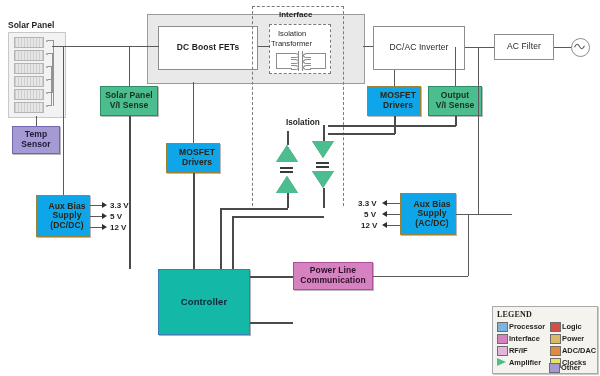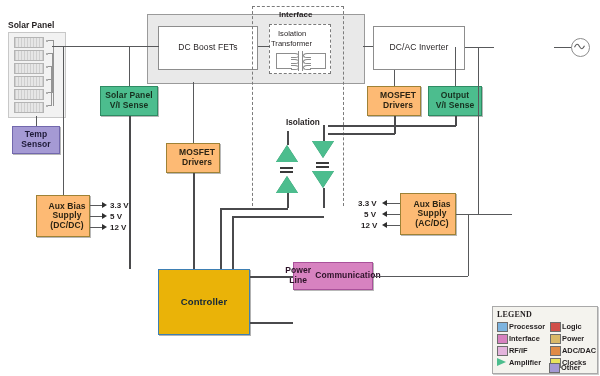--- a/index.html
+++ b/index.html
@@ -11,23 +11,23 @@
   
   .blk{position:absolute;box-sizing:border-box;display:flex;align-items:center;
        justify-content:center;text-align:center;line-height:1.12;
        font-weight:bold;font-size:8.5px;letter-spacing:.1px;
        border:1px solid #6e6e6e;}
   .blk span{display:block;padding:0 2px;}
 
   .plain{background:#ffffff;border:1px solid #8d8d8d;font-weight:normal;font-size:8.5px;}
   .green{background:#4cbd8e;border:1px solid #2e8b63;color:#17301f;
          box-shadow:1px 1px 0 rgba(0,0,0,.28);}
-  .tan{background:#fdba74;border:1px solid #9e8236;color:#2c2414;
+  .tan{background:#0ea5e9;border:1px solid #9e8236;color:#2c2414;
        box-shadow:1px 1px 0 rgba(0,0,0,.28);padding-left:8px;}
-  .blue{background:#eab308;border:1px solid #3e7fb3;color:#10253a;
+  .blue{background:#14b8a6;border:1px solid #3e7fb3;color:#10253a;
         box-shadow:1px 1px 0 rgba(0,0,0,.3);align-items:center;}
   .magenta{background:#d782c0;border:1px solid #a9519a;color:#2d1228;
            box-shadow:1px 1px 0 rgba(0,0,0,.28);}
   .pink{background:#e3b4dc;border:1px solid #b983b4;color:#2d1228;
         box-shadow:1px 1px 0 rgba(0,0,0,.28);}
   .violet{background:#a59ad4;border:1px solid #7268ad;color:#1e1a38;
           box-shadow:1px 1px 0 rgba(0,0,0,.28);}
   .greyshell{background:#e9e9e9;border:1px solid #9a9a9a;}
 
   
@@ -130,21 +130,21 @@
 
   <div class="blk violet" style="left:12px;top:126px;width:48px;height:28px;flex-direction:column">
     <span>Temp</span>
     <span>Sensor</span>
   </div>
   <div class="wv" style="left:36px;top:116px;height:10px"></div>
 
   <div class="wh" style="left:52px;top:46px;width:95px"></div>
 
   <div class="greyshell" style="position:absolute;left:147px;top:14px;width:216px;height:68px"></div>
-  <div class="blk plain" style="left:158px;top:26px;width:100px;height:44px;border:1px solid #8d8d8d;background:#fff;font-weight:normal">
+  <div class="blk plain" style="left:158px;top:26px;width:100px;height:44px;border:1px solid #8d8d8d;background:#fff;font-weight:bold">
     <span>DC Boost FETs</span>
   </div>
 
   <div class="dashv" style="left:252px;top:6px;height:200px"></div>
   <div class="dashv" style="left:343px;top:6px;height:200px"></div>
   <div class="wh" style="left:252px;top:6px;width:92px;background:none;border-top:1.2px dashed #7b7b7b;height:0"></div>
   <div class="lbl" style="left:279px;top:10px;font-size:8px;">Interface</div>
 
   <div class="dashbox" style="left:269px;top:24px;width:62px;height:50px;background:#fff">
     <div class="lbl reg" style="left:8px;top:4px;font-size:7.6px;font-weight:normal">Isolation</div>
@@ -169,20 +169,23 @@
   </div>
 
   <div class="wh" style="left:258px;top:46px;width:12px"></div>
   <div class="wh" style="left:363px;top:46px;width:12px"></div>
   <div class="wh" style="left:137px;top:46px;width:22px"></div>
 
   <div class="blk plain" style="left:373px;top:26px;width:92px;height:44px">
     <span>DC/AC Inverter</span>
   </div>
 
+  <div class="blk plain" style="left:494px;top:34px;width:60px;height:26px">
+    <span>AC Filter</span>
+  </div>
   <div class="wh" style="left:465px;top:47px;width:29px"></div>
   <div class="wh" style="left:554px;top:47px;width:18px"></div>
   <div id="ac-source" style="left:571px;top:38px">
     <svg width="15" height="15" viewBox="0 0 15 15" style="position:absolute;left:0;top:0">
       <path d="M2.5 8.2 Q5 2.8 7.5 7.5 Q10 12.2 12.5 6.8" stroke="#5a5a5a" stroke-width="1.1" fill="none"></path>
     </svg>
   </div>
 
   <div class="blk green" style="left:100px;top:86px;width:58px;height:30px;flex-direction:column">
     <span>Solar Panel</span>
@@ -272,21 +275,21 @@
   <div class="rail" style="left:364px;top:210px">5 V</div>
   <div class="rail" style="left:361px;top:221px">12 V</div>
 
   <div class="wh" style="left:456px;top:214px;width:56px"></div>
   <div class="wv" style="left:478px;top:47px;height:167px"></div>
 
   <div class="blk blue" style="left:158px;top:269px;width:92px;height:66px">
     <span style="font-size:9.5px">Controller</span>
   </div>
 
-  <div class="blk magenta" style="left:293px;top:262px;width:80px;height:28px;">
+  <div class="blk magenta" style="left:293px;top:262px;width:80px;height:28px;flex-direction:column">
     <span>Power Line</span>
     <span>Communication</span>
   </div>
   <div class="wh thick" style="left:250px;top:276px;width:43px"></div>
 
   <div class="wh thick" style="left:250px;top:322px;width:43px"></div>
 
   <div class="wh" style="left:373px;top:276px;width:95px"></div>
   <div class="wv" style="left:468px;top:214px;height:62px"></div>
 

